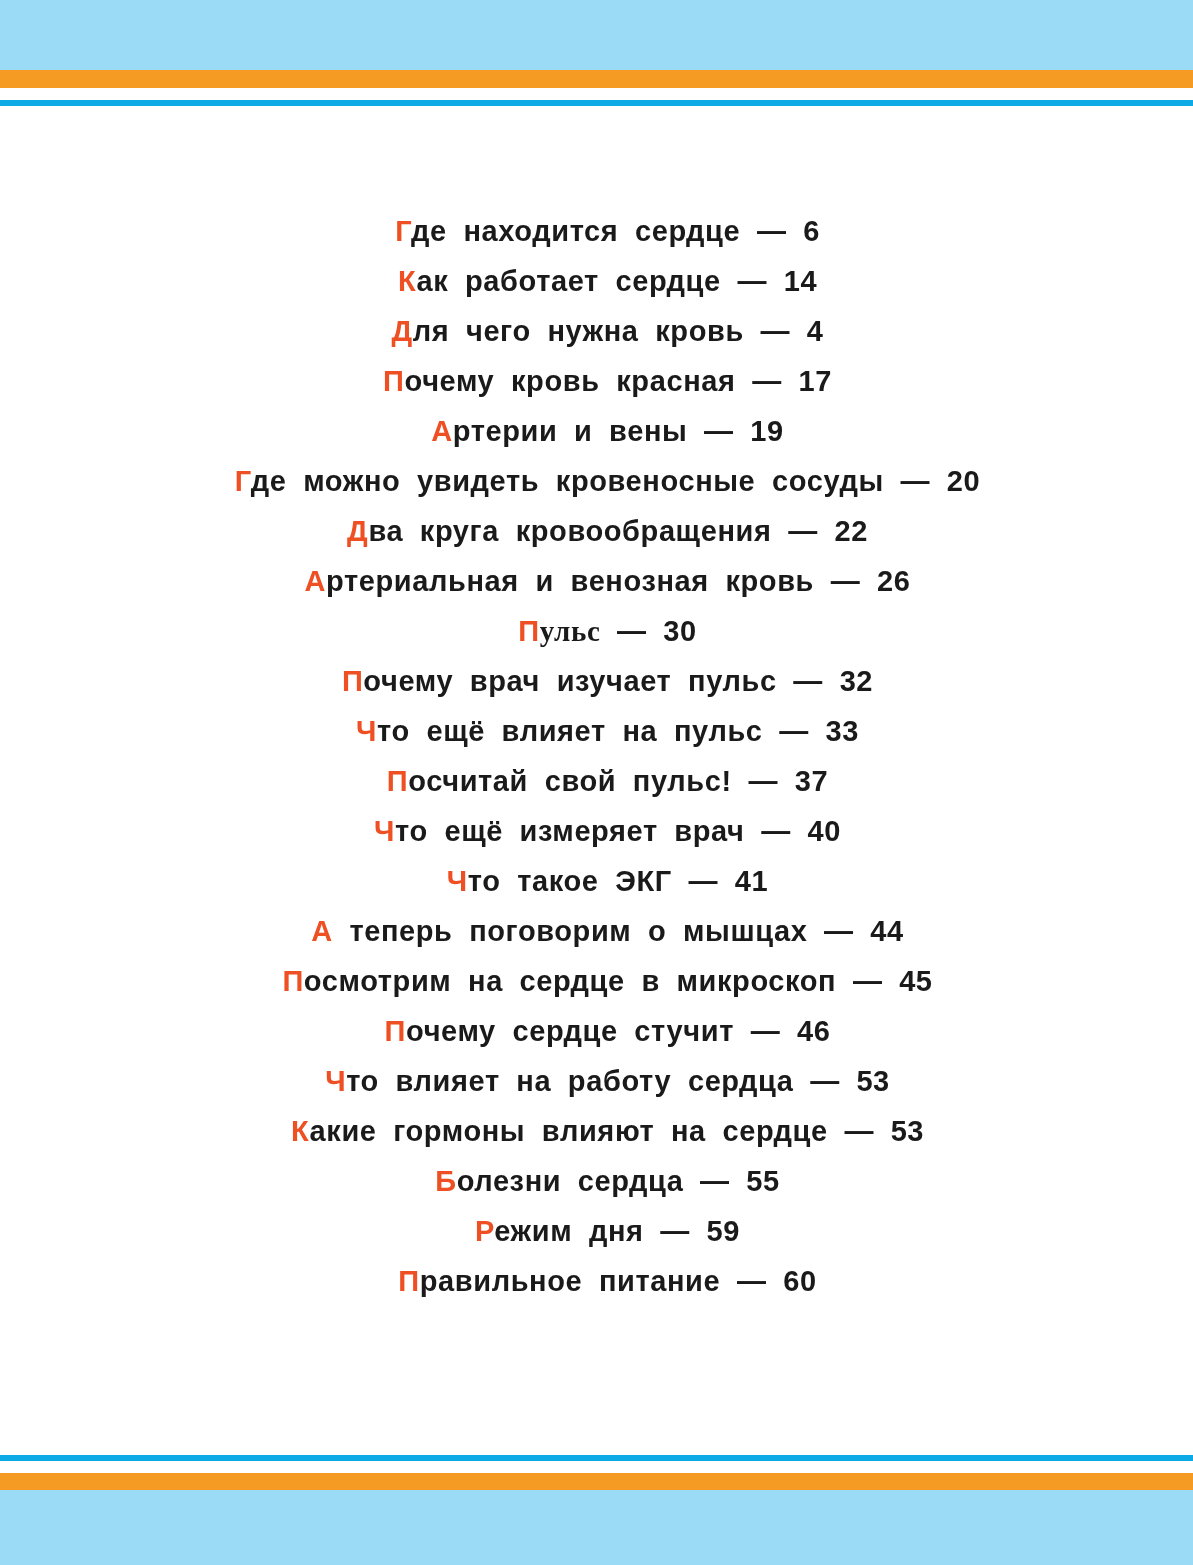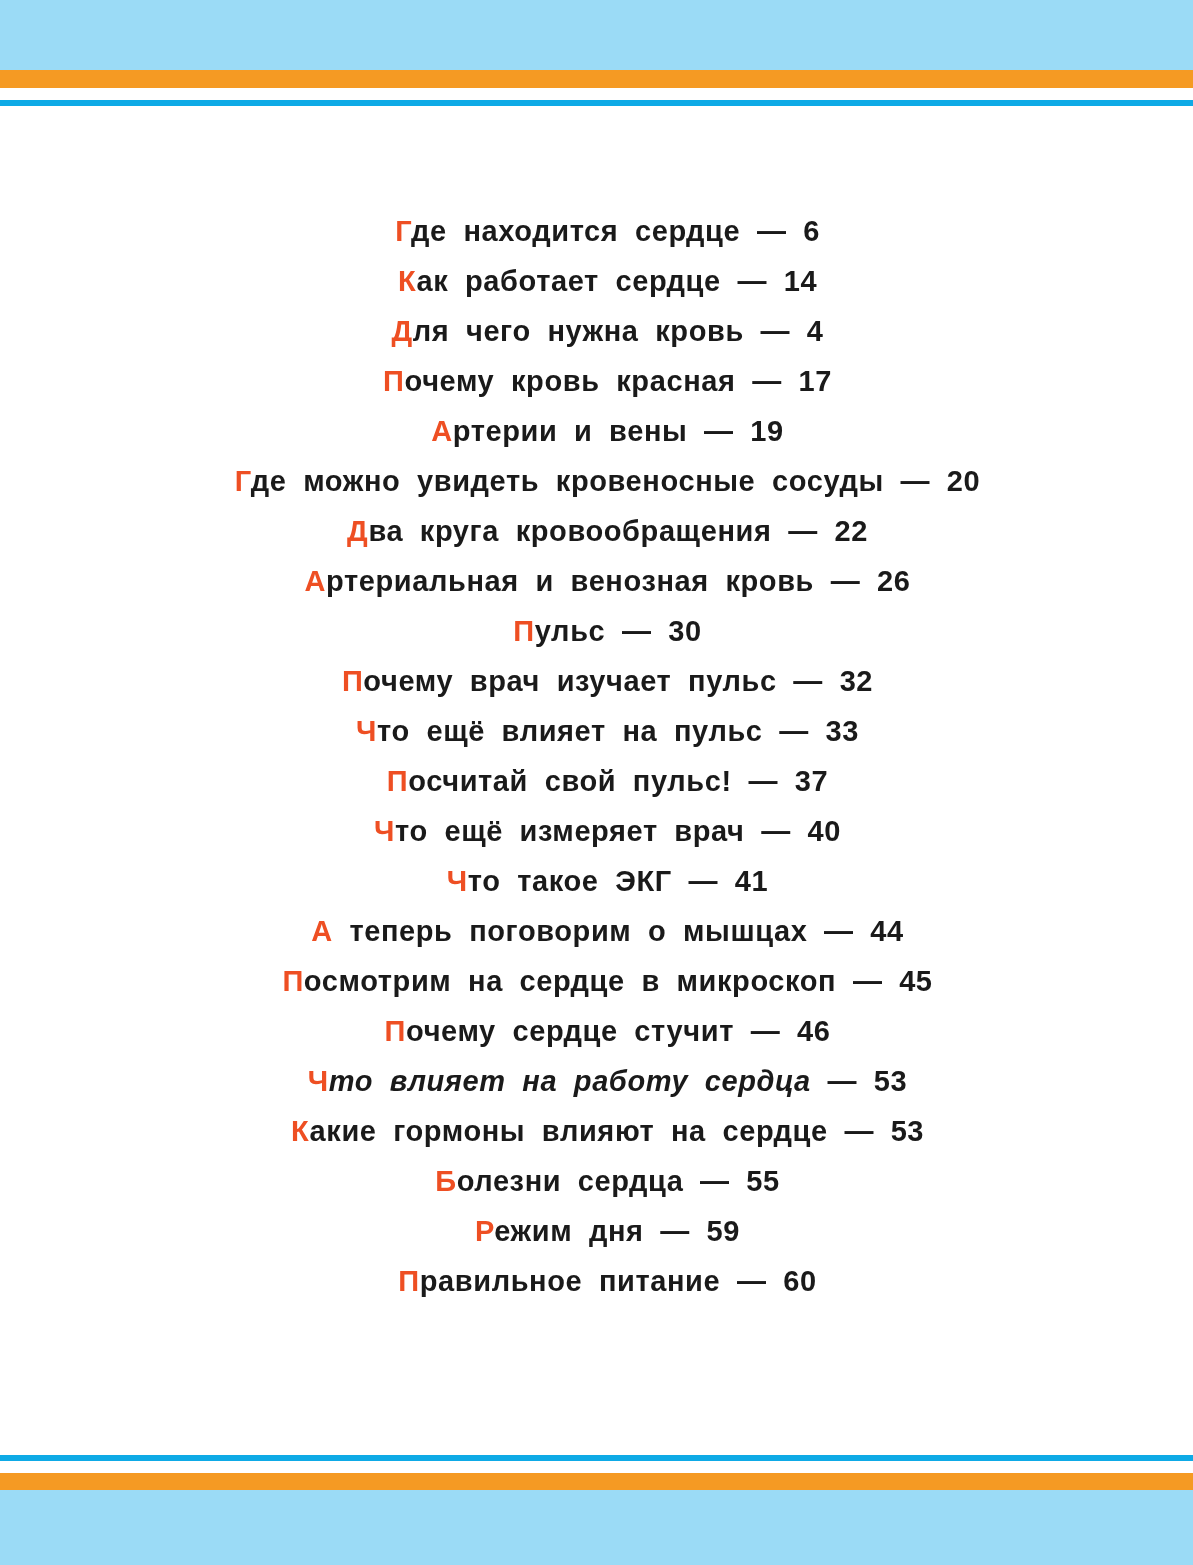--- a/index.html
+++ b/index.html
@@ -30,30 +30,30 @@
 
 <ul class="toc" id="toc">
     <li class="toc-item"><span class="initial">Г</span><span style="white-space: pre;">де находится сердце</span><span style="white-space: pre;"> — </span><span>6</span></li>
     <li class="toc-item"><span class="initial">К</span><span style="white-space: pre;">ак работает сердце</span><span style="white-space: pre;"> — </span><span>14</span></li>
     <li class="toc-item"><span class="initial">Д</span><span style="white-space: pre;">ля чего нужна кровь</span><span style="white-space: pre;"> — </span><span>4</span></li>
     <li class="toc-item"><span class="initial">П</span><span style="white-space: pre;">очему кровь красная</span><span style="white-space: pre;"> — </span><span>17</span></li>
     <li class="toc-item"><span class="initial">А</span><span style="white-space: pre;">ртерии и вены</span><span style="white-space: pre;"> — </span><span>19</span></li>
     <li class="toc-item"><span class="initial">Г</span><span style="white-space: pre; text-align: right;">де можно увидеть кровеносные сосуды</span><span style="white-space: pre;"> — </span><span>20</span></li>
     <li class="toc-item"><span class="initial">Д</span><span style="white-space: pre;">ва круга кровообращения</span><span style="white-space: pre;"> — </span><span>22</span></li>
     <li class="toc-item"><span class="initial">А</span><span style="white-space: pre;">ртериальная и венозная кровь</span><span style="white-space: pre;"> — </span><span>26</span></li>
-    <li class="toc-item"><span class="initial">П</span><span style="white-space: pre;">ульс</span><span style="white-space: pre;"> — </span><span>30</span></li>
+    <li class="toc-item"><span class="initial">П</span><span style="white-space: pre; font-family: Liberation Serif, serif;">ульс</span><span style="white-space: pre;"> — </span><span>30</span></li>
     <li class="toc-item"><span class="initial">П</span><span style="white-space: pre;">очему врач изучает пульс</span><span style="white-space: pre;"> — </span><span>32</span></li>
     <li class="toc-item"><span class="initial">Ч</span><span style="white-space: pre;">то ещё влияет на пульс</span><span style="white-space: pre;"> — </span><span>33</span></li>
     <li class="toc-item"><span class="initial">П</span><span style="white-space: pre;">осчитай свой пульс!</span><span style="white-space: pre;"> — </span><span>37</span></li>
     <li class="toc-item"><span class="initial">Ч</span><span style="white-space: pre;">то ещё измеряет врач</span><span style="white-space: pre;"> — </span><span>40</span></li>
     <li class="toc-item"><span class="initial">Ч</span><span style="white-space: pre;">то такое ЭКГ</span><span style="white-space: pre;"> — </span><span>41</span></li>
     <li class="toc-item"><span class="initial">А</span><span style="white-space: pre;"> теперь поговорим о мышцах</span><span style="white-space: pre;"> — </span><span>44</span></li>
     <li class="toc-item"><span class="initial">П</span><span style="white-space: pre;">осмотрим на сердце в микроскоп</span><span style="white-space: pre;"> — </span><span>45</span></li>
     <li class="toc-item"><span class="initial">П</span><span style="white-space: pre;">очему сердце стучит</span><span style="white-space: pre;"> — </span><span>46</span></li>
-    <li class="toc-item"><span class="initial">Ч</span><span style="white-space: pre; font-style: italic;">то влияет на работу сердца</span><span style="white-space: pre;"> — </span><span>53</span></li>
+    <li class="toc-item"><span class="initial">Ч</span><span style="white-space: pre;">то влияет на работу сердца</span><span style="white-space: pre;"> — </span><span>53</span></li>
     <li class="toc-item"><span class="initial">К</span><span style="white-space: pre;">акие гормоны влияют на сердце</span><span style="white-space: pre;"> — </span><span>53</span></li>
     <li class="toc-item"><span class="initial">Б</span><span style="white-space: pre;">олезни сердца</span><span style="white-space: pre;"> — </span><span>55</span></li>
     <li class="toc-item"><span class="initial">Р</span><span style="white-space: pre;">ежим дня</span><span style="white-space: pre;"> — </span><span>59</span></li>
     <li class="toc-item"><span class="initial">П</span><span style="white-space: pre;">равильное питание</span><span style="white-space: pre;"> — </span><span>60</span></li>
   </ul>
 
 <div class="band" style="top:1455px;height:6px;background:#0eaae6;"></div>
 <div class="band" style="top:1473px;height:17px;background:#f59a23;"></div>
 <div class="band" style="top:1490px;height:75px;background:#9bdbf6;"></div>
 

